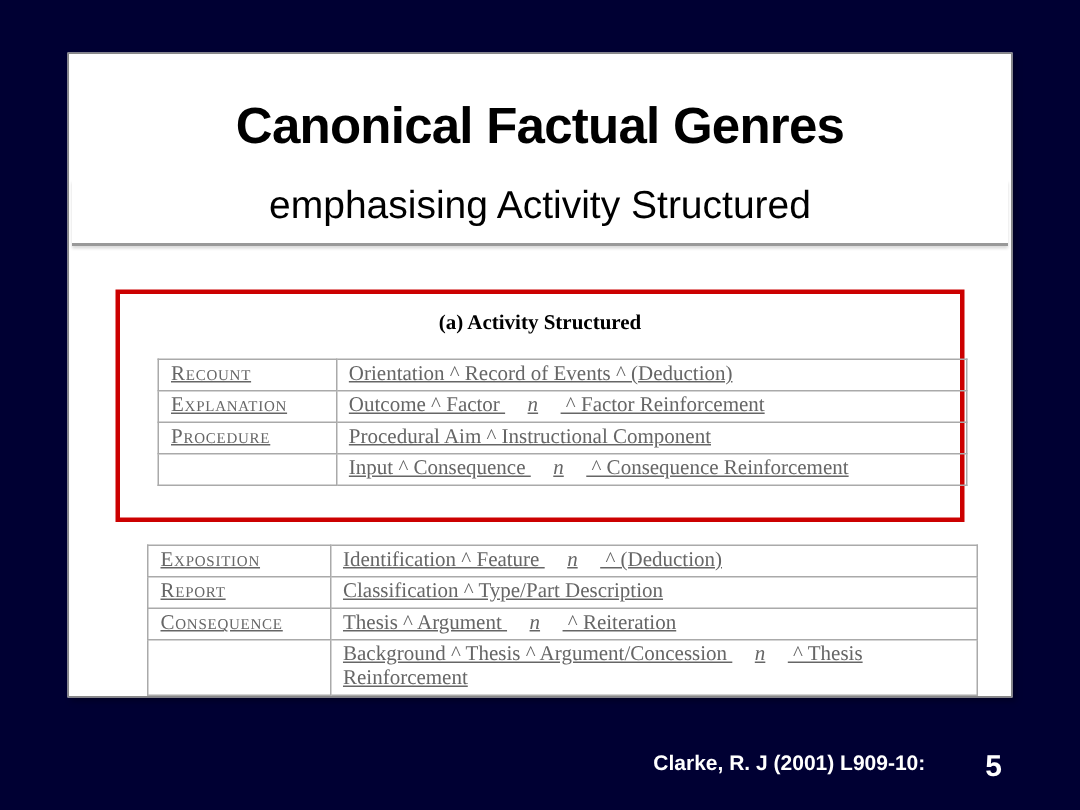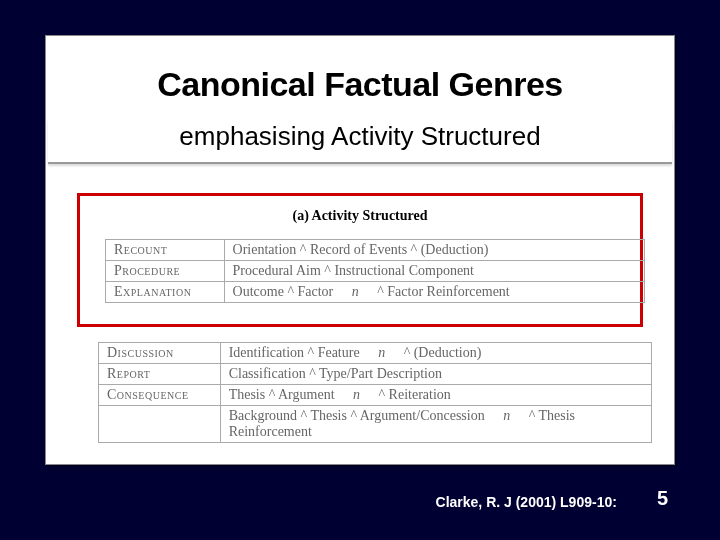--- a/index.html
+++ b/index.html
@@ -53,39 +53,40 @@
     border: 3px solid #cc0000;
     padding: 6px 10px 6px 10px;
     margin: 4px -6px 8px -6px;
   }
   table.genre {
     width: 100%;
     border-collapse: collapse;
     font-family: "Times New Roman", Times, serif;
     font-size: 14px;
     color: #666;
+    text-decoration: underline;
   }
   table.genre td {
     border: 1px solid #aaa;
     padding: 2px 8px;
     vertical-align: top;
   }
   table.genre td.gname {
     width: 22%;
     font-variant: small-caps;
     letter-spacing: 0.5px;
   }
   .ital { font-style: italic; }
   .footer {
     position: absolute;
     left: 0; right: 0; bottom: 0;
     height: 40px;
     display: flex;
     justify-content: flex-end;
-    align-items: flex-end;
+    align-items: flex-start;
     padding-right: 22px;
     gap: 10px;
   }
   .citation {
     color: #ffffff;
     font-weight: bold;
     font-size: 14px;
   }
   .pagenum {
     color: #ffffff;
@@ -104,35 +105,39 @@
 
     <div class="highlight-box">
       <div class="section-label">(a) Activity Structured</div>
       <table class="genre">
         <tbody>
             <tr>
           <td class="gname">Recount</td>
           <td>Orientation ^ Record of Events ^ (Deduction)</td>
         </tr>
         <tr>
+          <td class="gname">Explanation</td>
+          <td>Outcome ^ Factor <span class="ital">n</span> ^ Factor Reinforcement</td>
+        </tr>
+        <tr>
           <td class="gname">Procedure</td>
           <td>Procedural Aim ^ Instructional Component</td>
         </tr>
         <tr>
-          <td class="gname">Explanation</td>
-          <td>Outcome ^ Factor <span class="ital">n</span> ^ Factor Reinforcement</td>
+          <td class="gname"></td>
+          <td>Input ^ Consequence <span class="ital">n</span> ^ Consequence Reinforcement</td>
         </tr>
       </tbody>
         </table>
     </div>
 
     <table class="genre">
       <tbody>
           <tr>
-        <td class="gname">Discussion</td>
+        <td class="gname">Exposition</td>
         <td>Identification ^ Feature <span class="ital">n</span> ^ (Deduction)</td>
       </tr>
       <tr>
         <td class="gname">Report</td>
         <td>Classification ^ Type/Part Description</td>
       </tr>
       <tr>
         <td class="gname">Consequence</td>
         <td>Thesis ^ Argument <span class="ital">n</span> ^ Reiteration</td>
       </tr>

